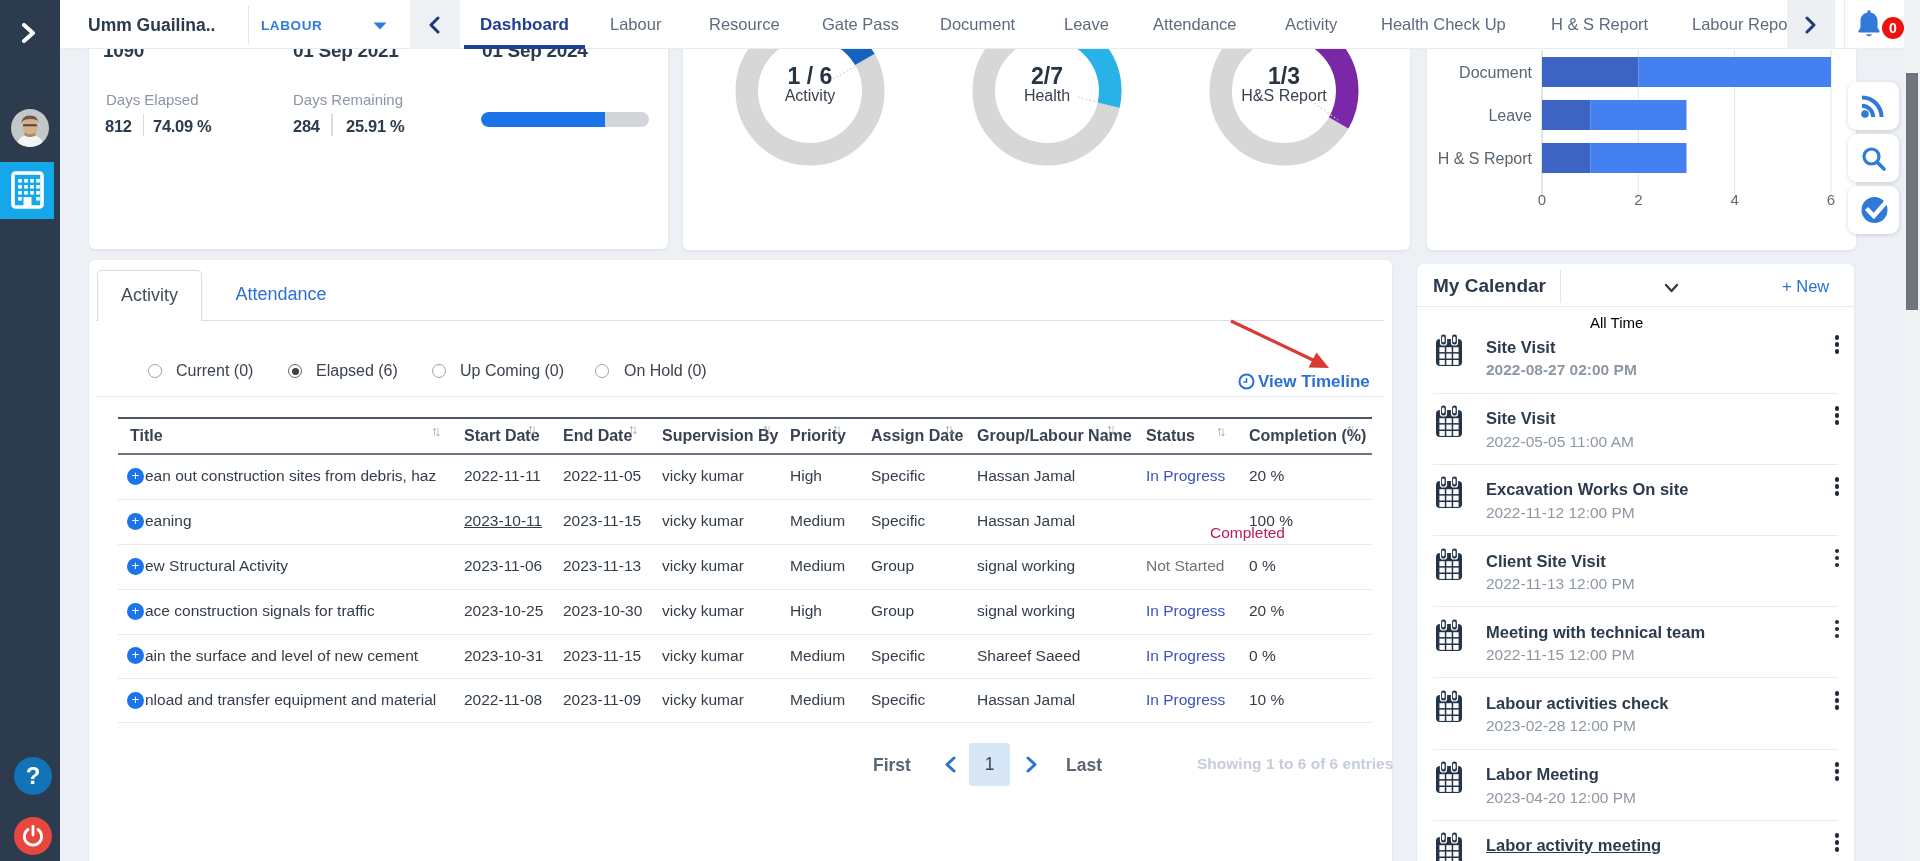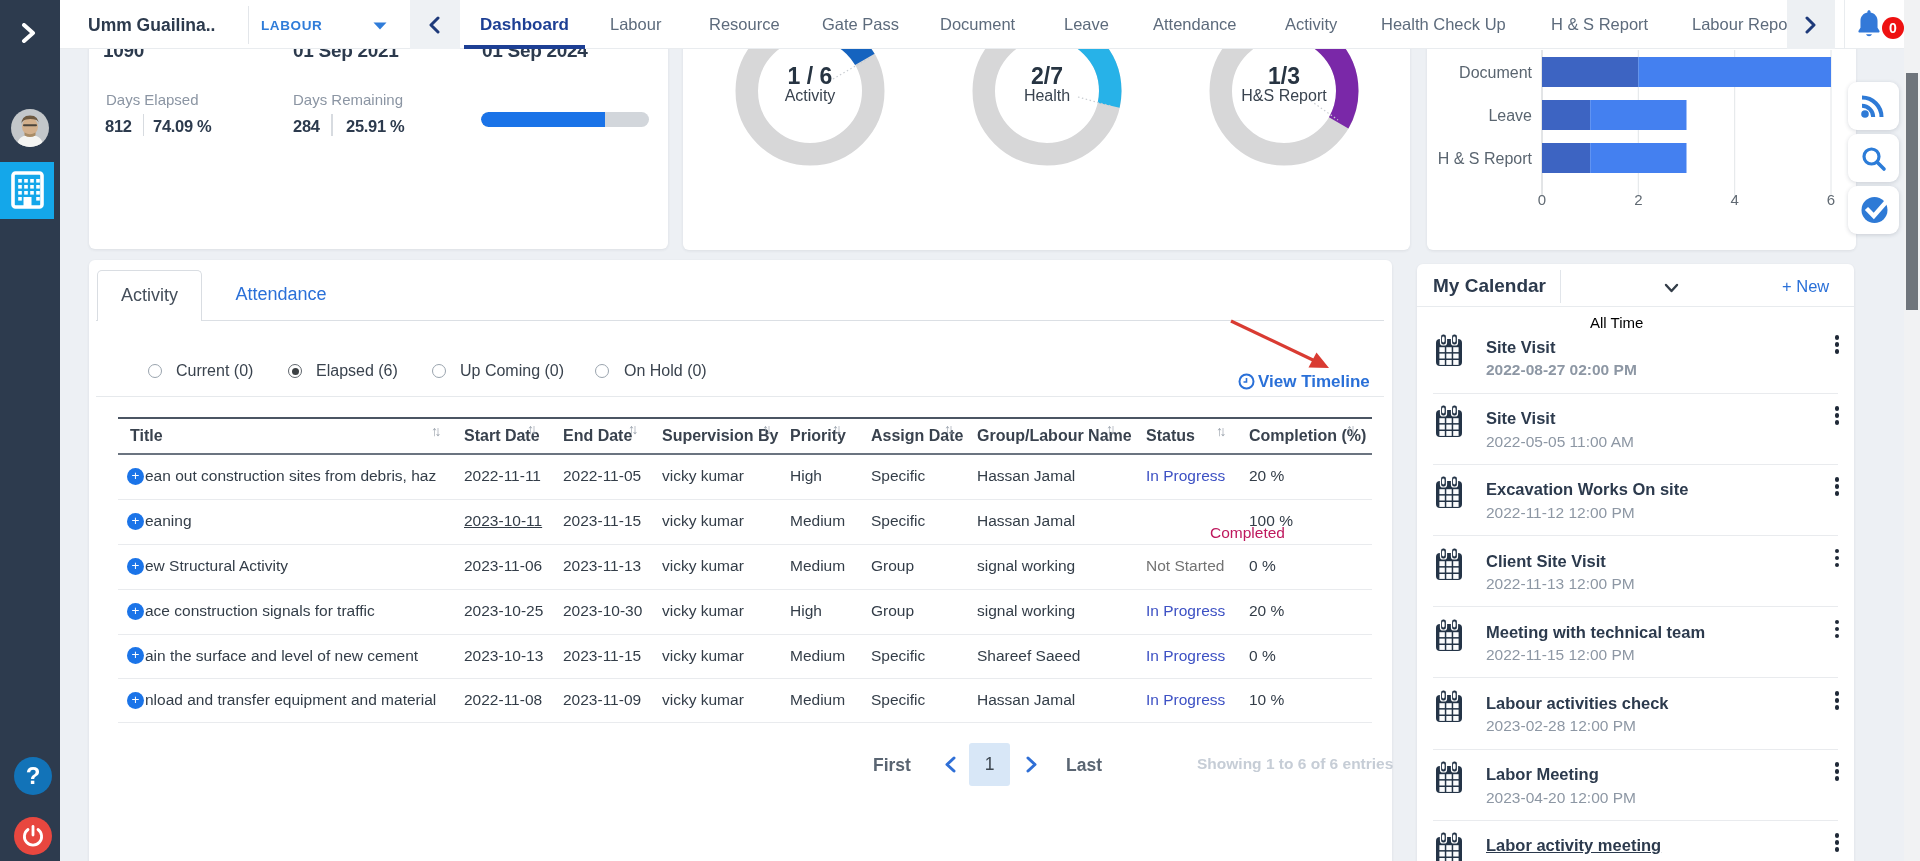--- a/index.html
+++ b/index.html
@@ -169,21 +169,21 @@
 <div class="cell" style="left:464px; top:602px;">2023-10-25</div>
 <div class="cell" style="left:563px; top:602px;">2023-10-30</div>
 <div class="cell" style="left:662px; top:602px;">vicky kumar</div>
 <div class="cell" style="left:790px; top:602px;">High</div>
 <div class="cell" style="left:871px; top:602px;">Group</div>
 <div class="cell" style="left:977px; top:602px;">signal working</div>
 <div class="cell" style="left:1146px; top:602px; color:#3d51c4;">In Progress</div>
 <div class="cell" style="left:1249px; top:602px;">20 %</div>
 <div class="plus" style="left:127px; top:647.0px;">+</div>
 <div class="cell" style="left:145px; top:646.5px;">ain the surface and level of new cement</div>
-<div class="cell" style="left:464px; top:646.5px;">2023-10-13</div>
+<div class="cell" style="left:464px; top:646.5px;">2023-10-31</div>
 <div class="cell" style="left:563px; top:646.5px;">2023-11-15</div>
 <div class="cell" style="left:662px; top:646.5px;">vicky kumar</div>
 <div class="cell" style="left:790px; top:646.5px;">Medium</div>
 <div class="cell" style="left:871px; top:646.5px;">Specific</div>
 <div class="cell" style="left:977px; top:646.5px;">Shareef Saeed</div>
 <div class="cell" style="left:1146px; top:646.5px; color:#3d51c4;">In Progress</div>
 <div class="cell" style="left:1249px; top:646.5px;">0 %</div>
 <div class="plus" style="left:127px; top:691.5px;">+</div>
 <div class="cell" style="left:145px; top:691px;">nload and transfer equipment and material</div>
 <div class="cell" style="left:464px; top:691px;">2022-11-08</div>

